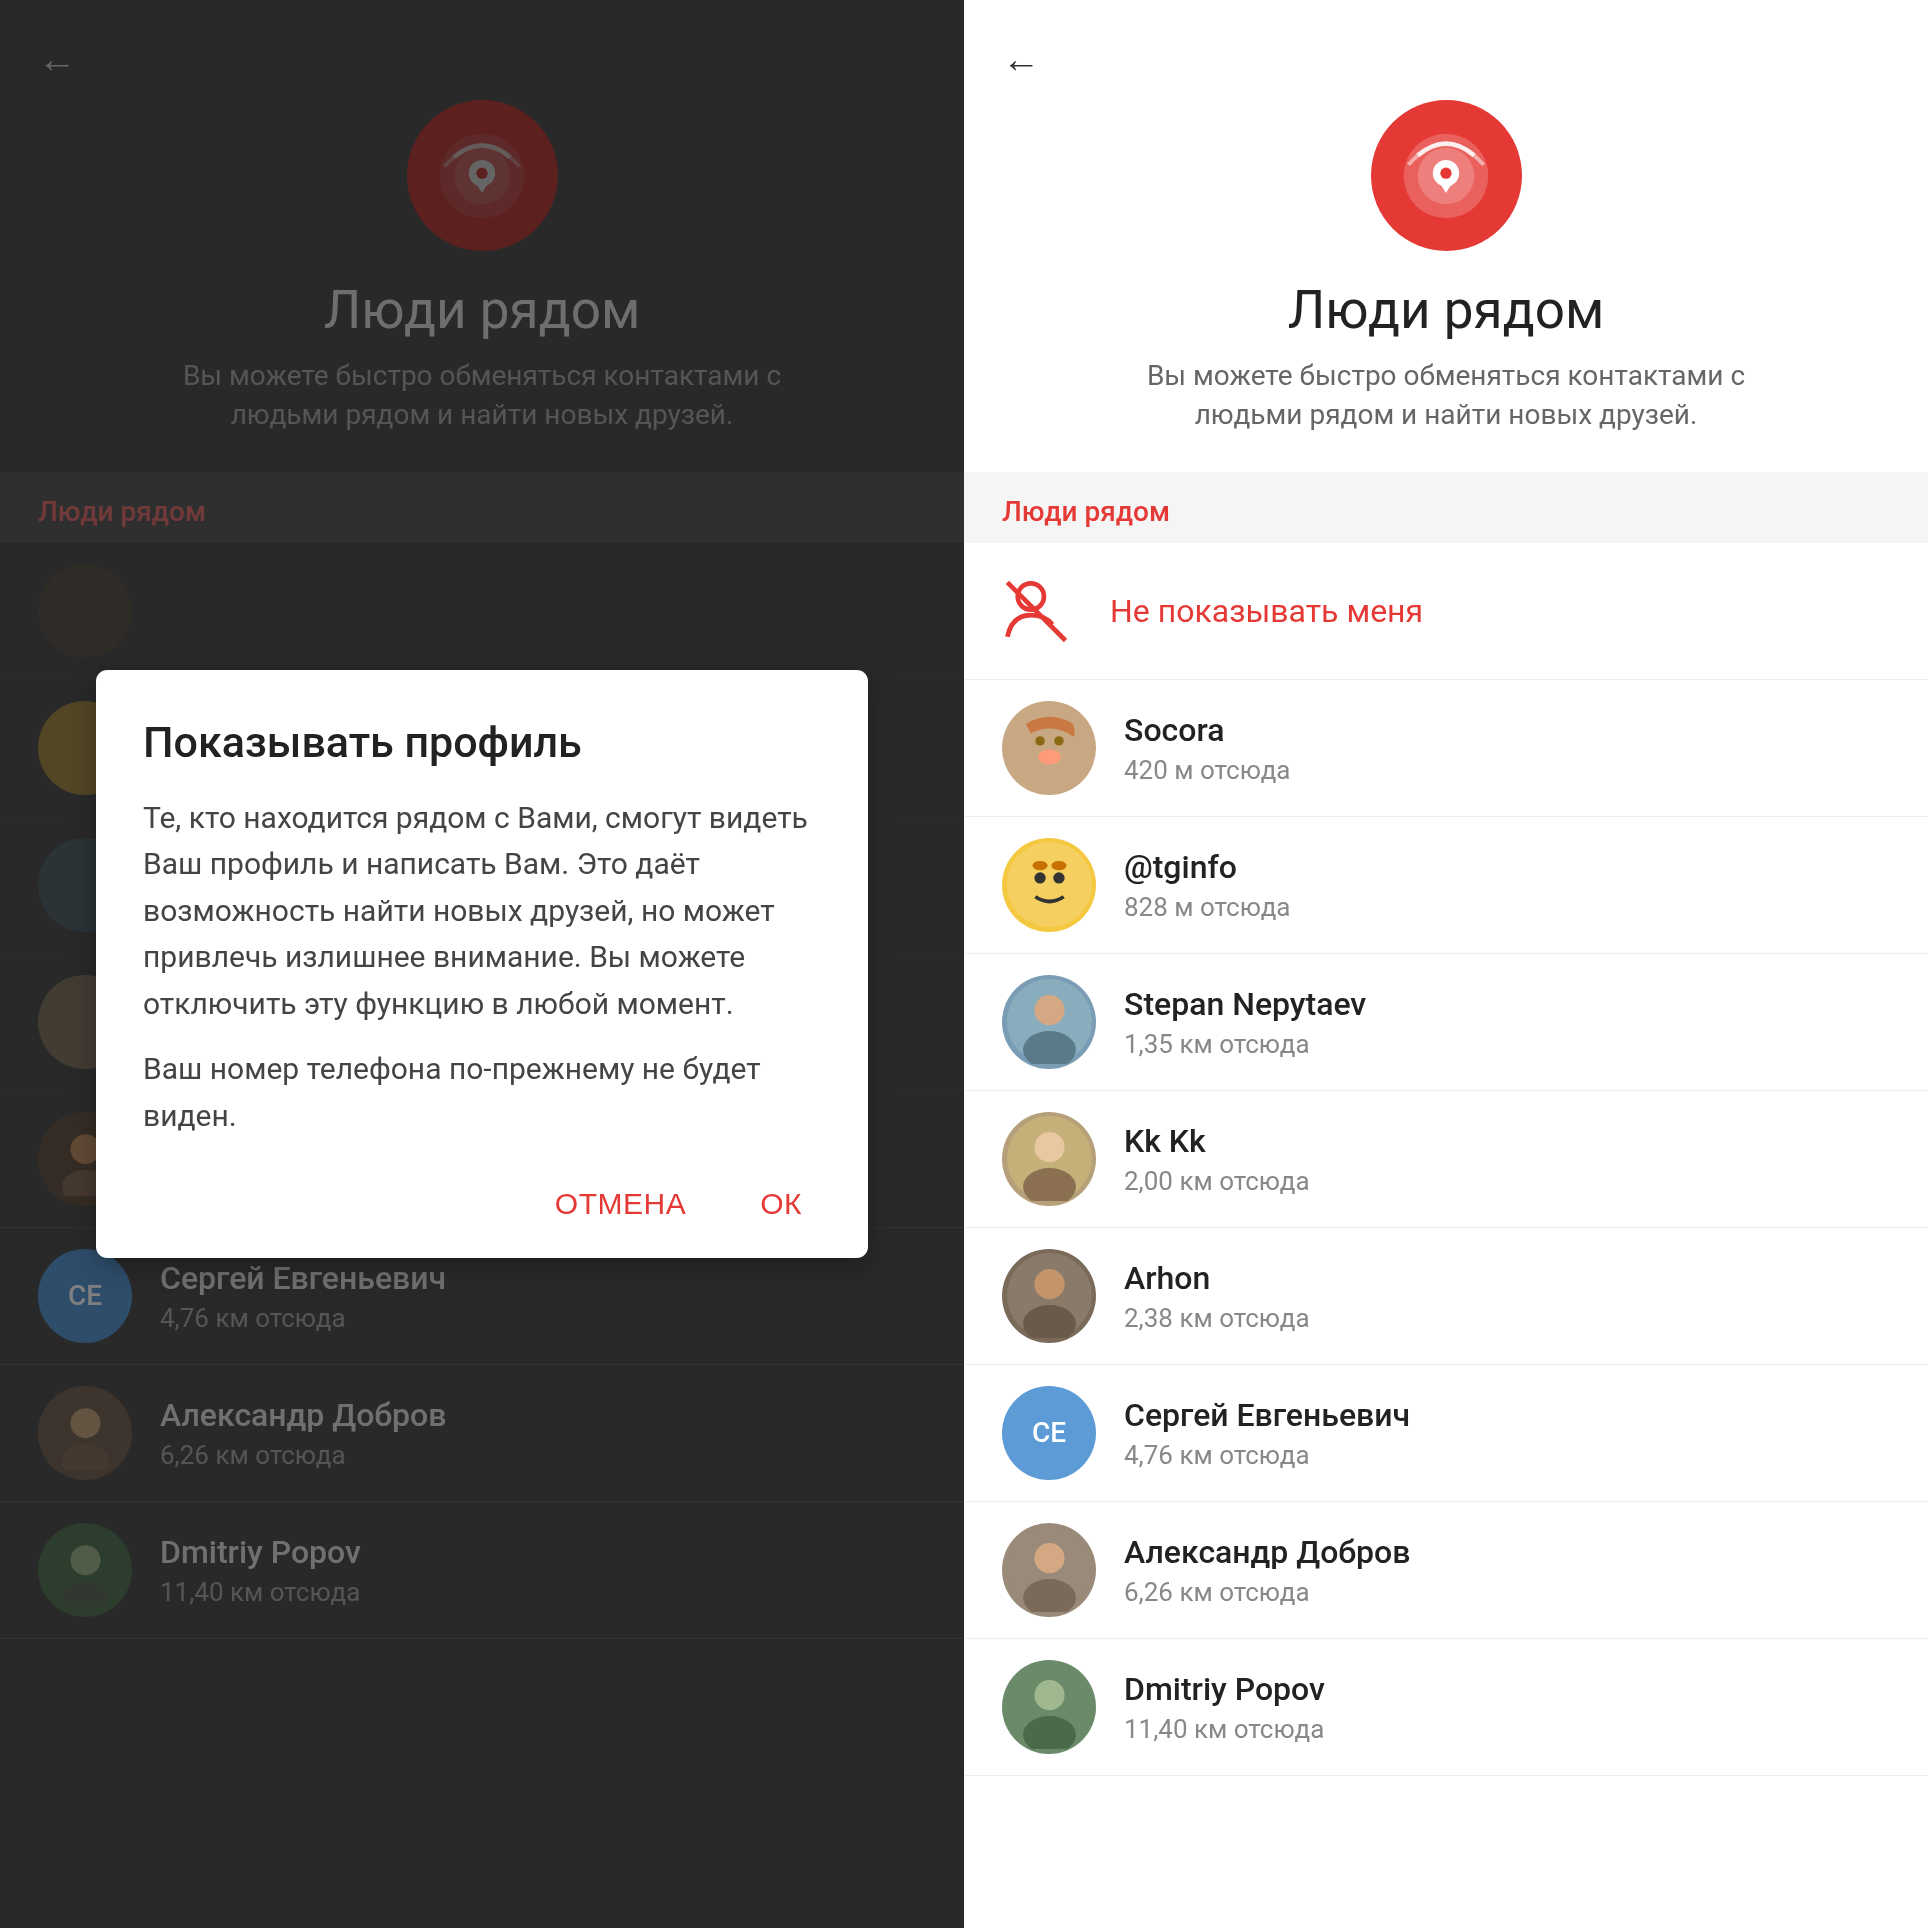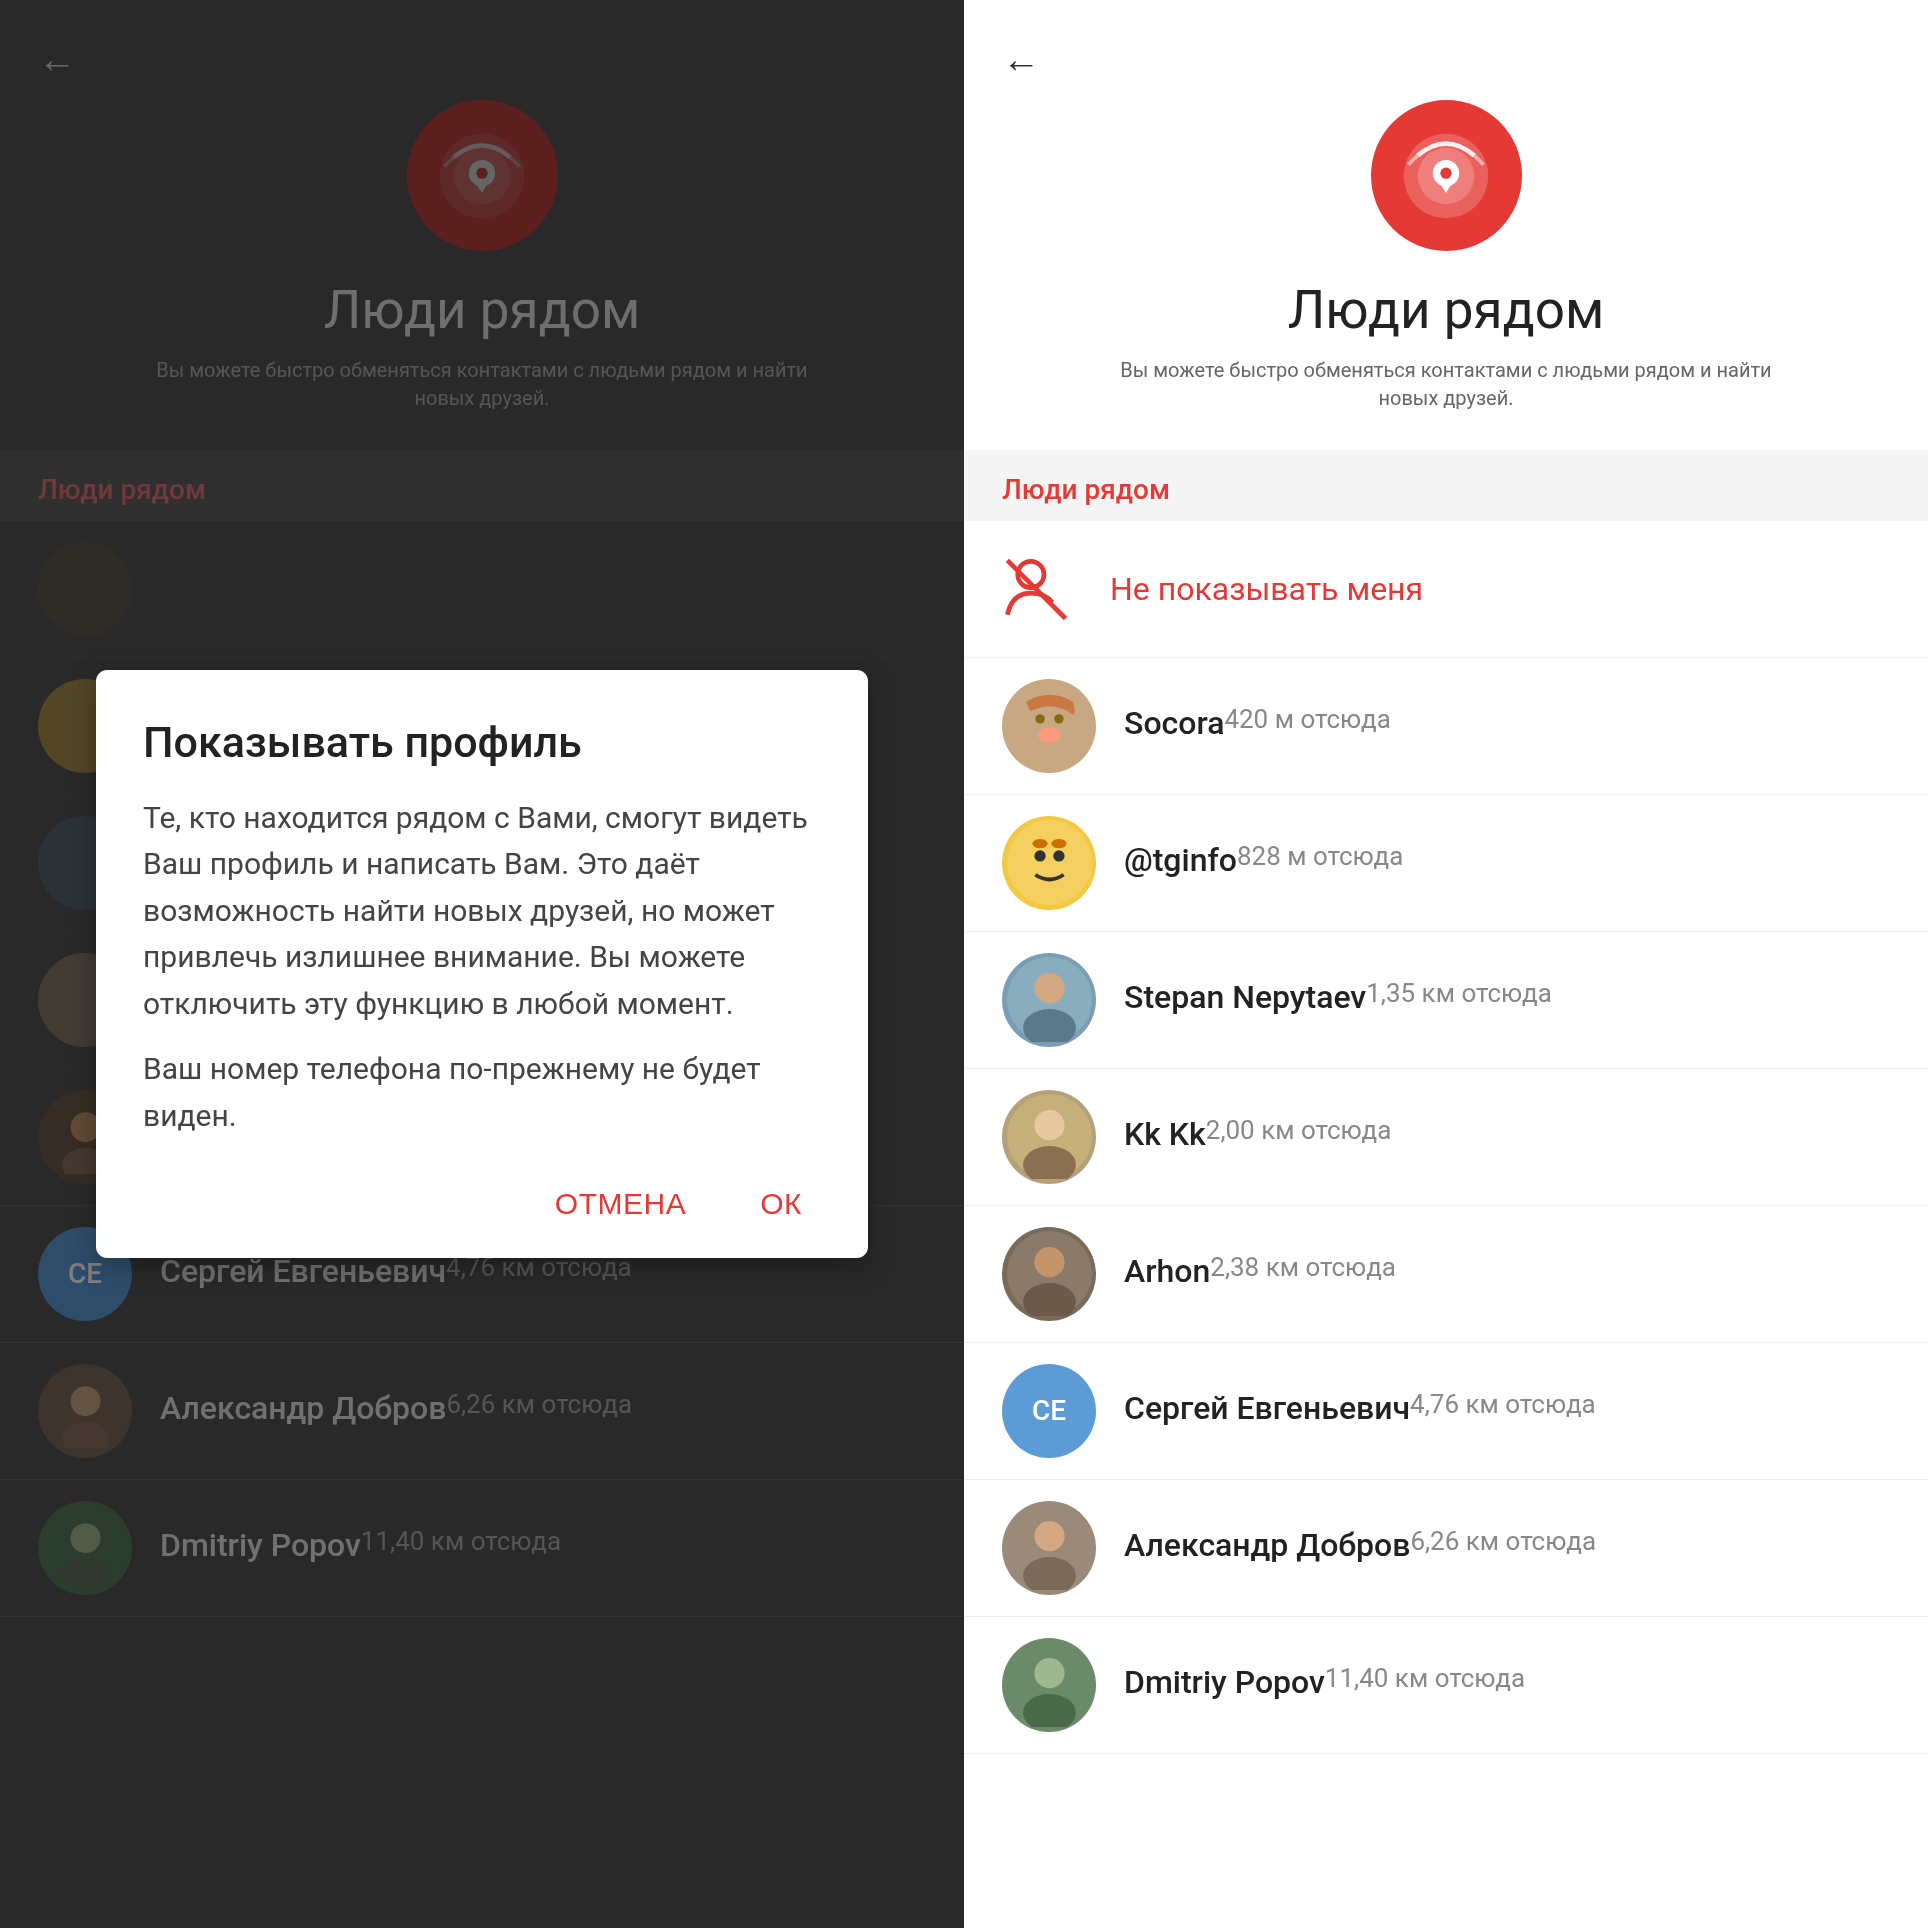--- a/index.html
+++ b/index.html
@@ -71,21 +71,21 @@
 
     .header-title {
       font-size: 53px;
       font-weight: 400;
       color: #222;
       margin-bottom: 15px;
       text-align: center;
     }
 
     .header-subtitle {
-      font-size: 20px;
+      font-size: 28px;
       color: #666;
       text-align: center;
       line-height: 1.4;
       max-width: 659px;
     }
 
     
     .section-label {
       font-size: 28px;
       font-weight: 500;
@@ -119,21 +119,21 @@
       display: flex;
       align-items: center;
       justify-content: center;
       font-size: 32px;
       font-weight: 500;
       color: #fff;
     }
 
     .item-info {
       display: flex;
-      flex-direction: row;
+      flex-direction: column;
     }
 
     .item-name {
       font-size: 32px;
       font-weight: 500;
       color: #222;
       margin-bottom: 5.6px;
     }
 
     .item-distance {

